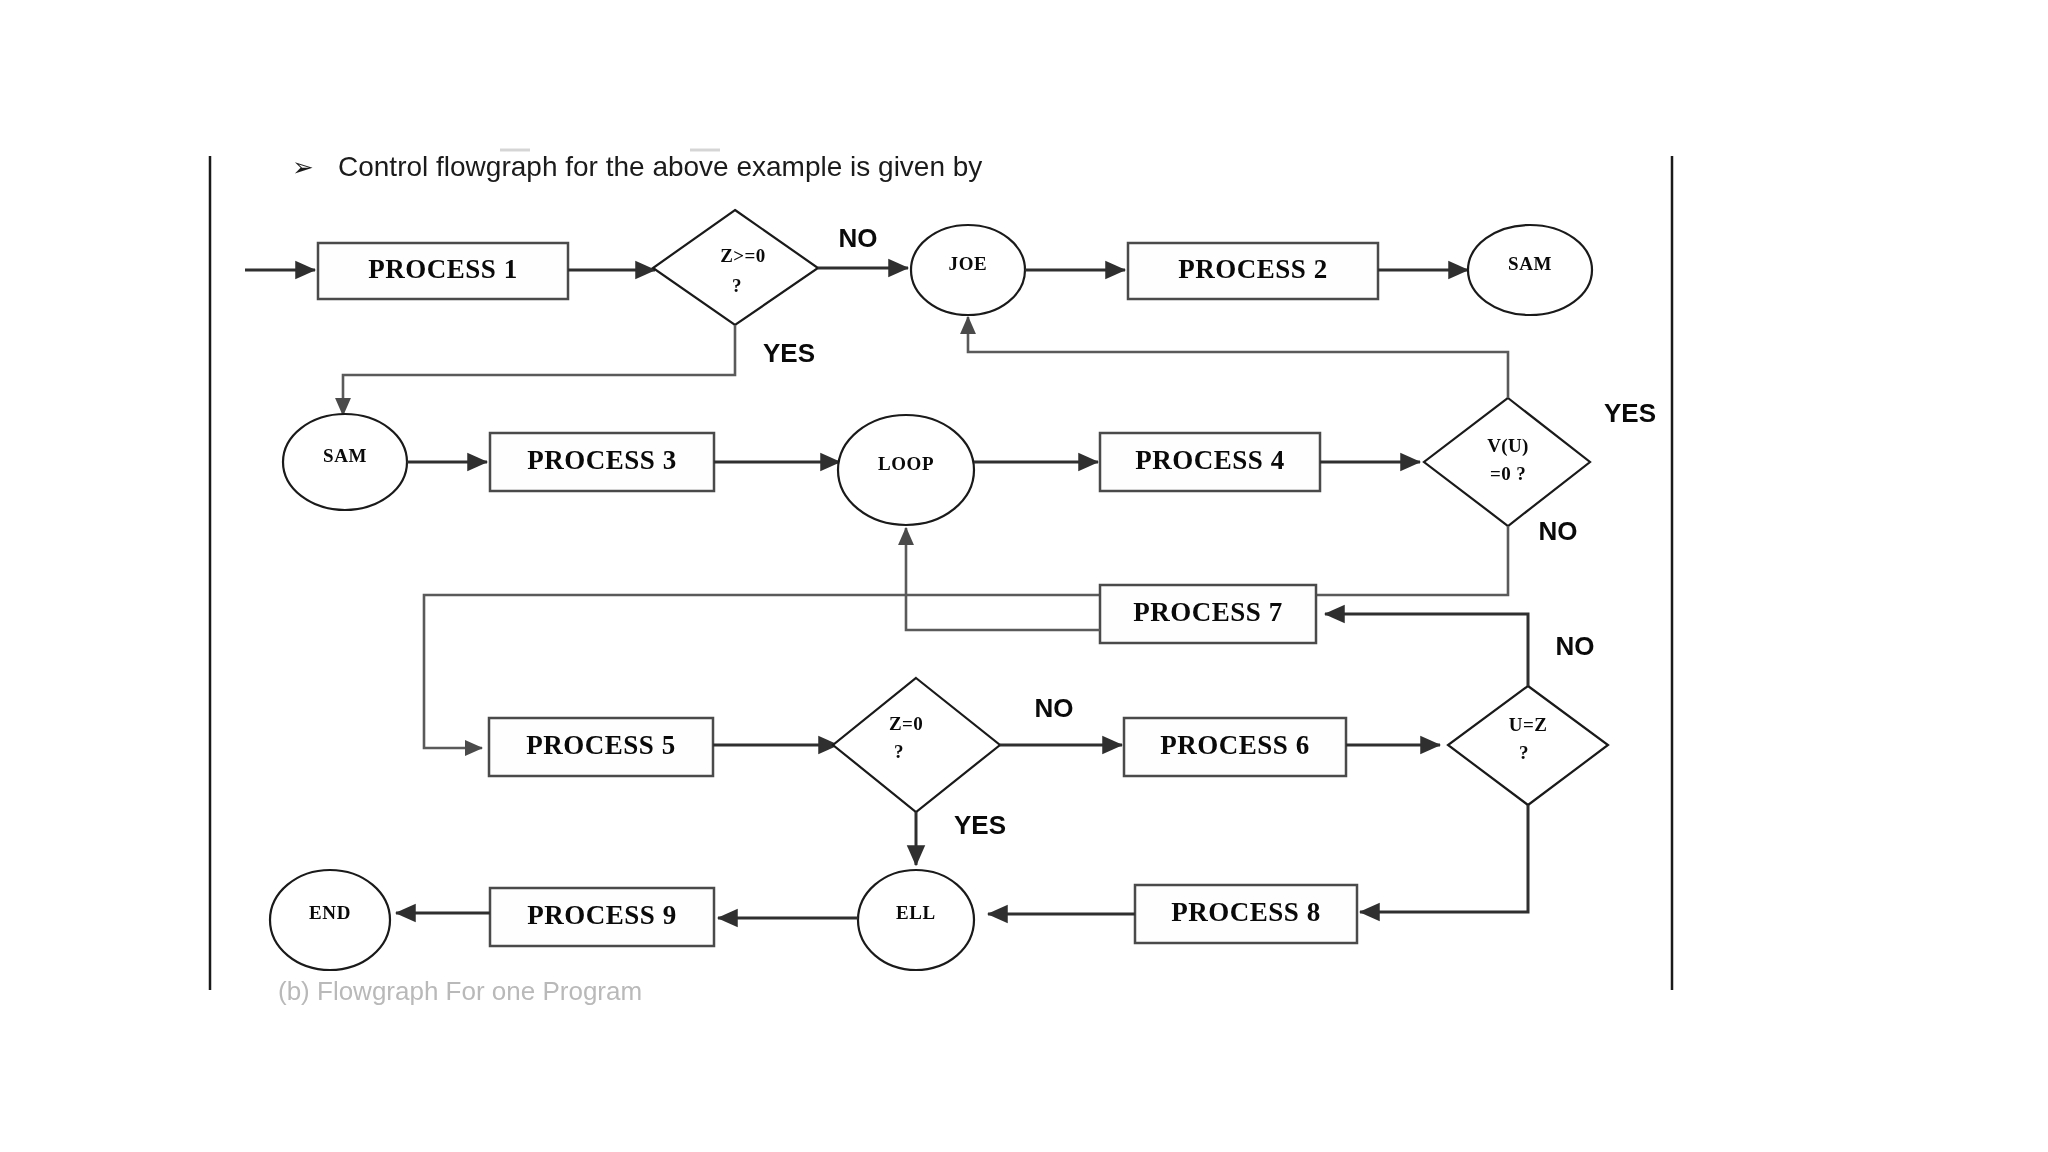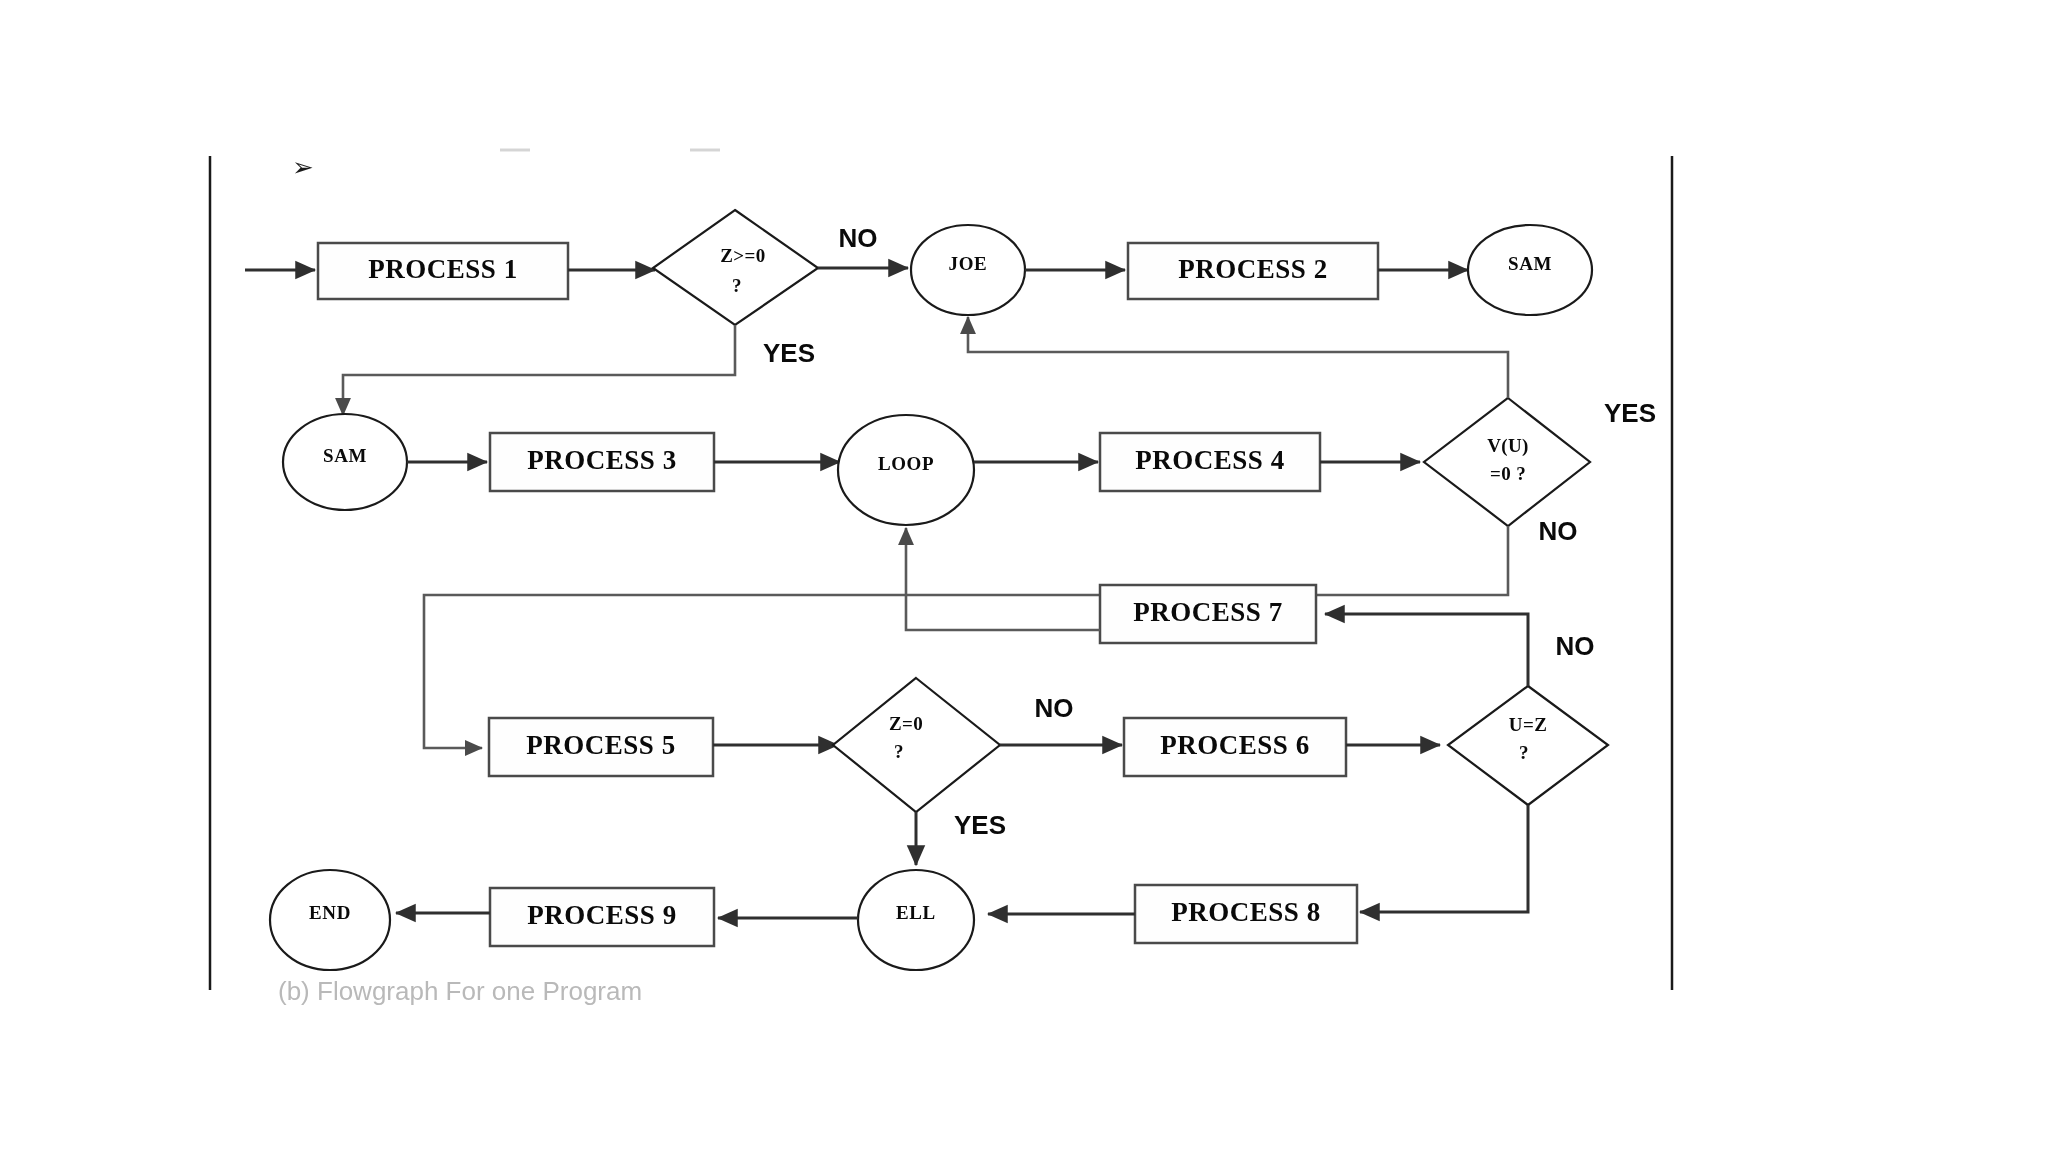--- a/index.html
+++ b/index.html
@@ -97,20 +97,21 @@
     fill: #b9b9b9;
   }
 </style>
 </head>
 <body>
 
 <div id="page">
   <div id="slide">
 
     <span id="bullet-glyph">➢</span>
+    <span id="heading-text">Control flowgraph for the above example is given by</span>
 
     <svg id="flow" width="2048" height="1152" viewBox="0 0 2048 1152">
       <defs>
         <marker id="arr" viewBox="0 0 10 10" refX="9.4" refY="5" markerWidth="7" markerHeight="7" orient="auto-start-reverse">
           <path d="M 0 0.6 L 10 5 L 0 9.4 z" fill="#2f2f2f"></path>
         </marker>
         <marker id="arrthin" viewBox="0 0 10 10" refX="9.4" refY="5" markerWidth="7" markerHeight="7" orient="auto-start-reverse">
           <path d="M 0 0.6 L 10 5 L 0 9.4 z" fill="#4a4a4a"></path>
         </marker>
       </defs>

